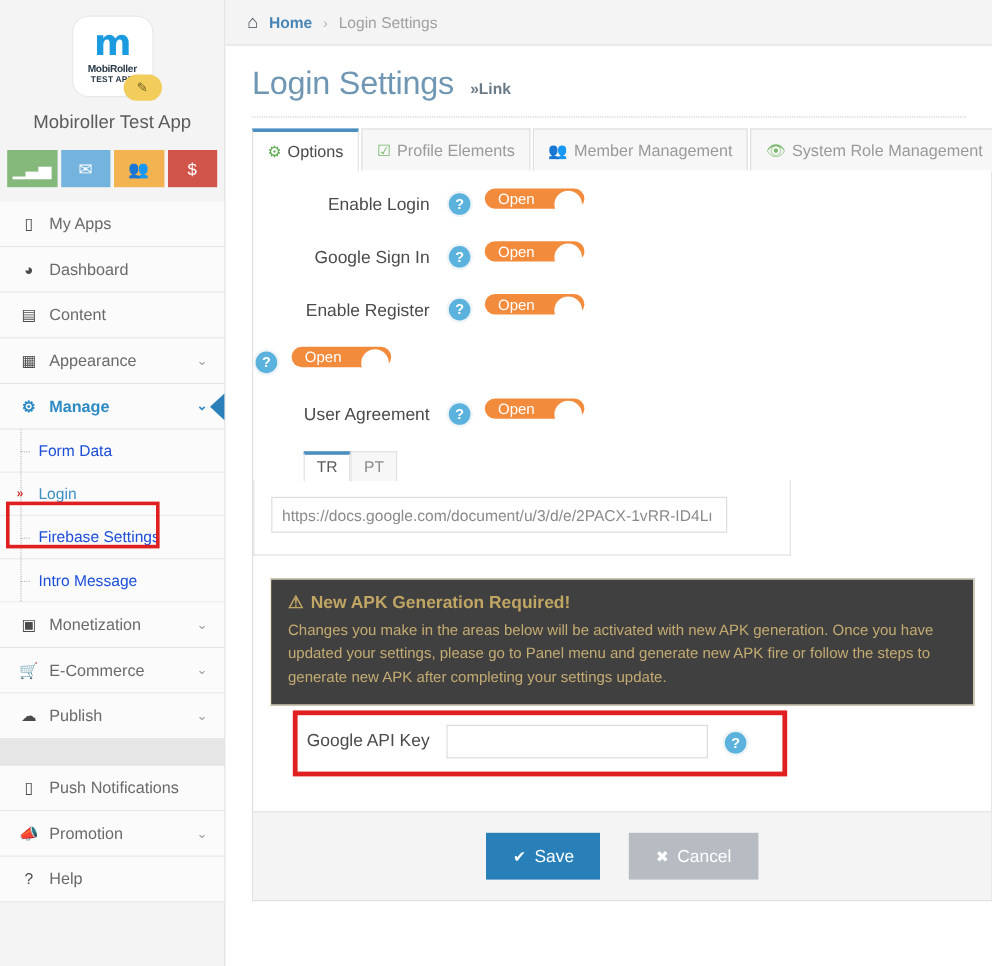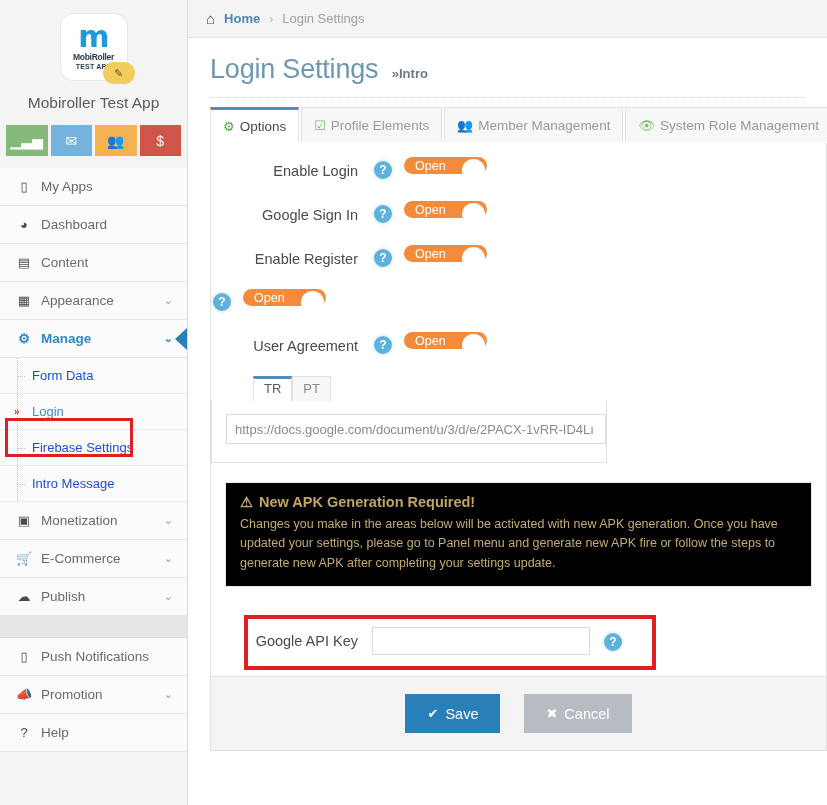--- a/index.html
+++ b/index.html
@@ -201,40 +201,40 @@
     cursor: pointer;
   }
   .ltab.active {
     background: #fff; color: #5a5a5a;
     border-top: 3px solid #4b8fc0; position: relative; z-index: 2;
     padding-top: 2px;
   }
   .lang-panel {
     border: 1px solid #e0e0e0; border-top: none;
     padding: 14px 0 18px 14px; background: #fff; margin-top: -1px;
-    width: 396px;
+    width: 448px;
   }
   .url-input {
     width: 380px; height: 30px; border: 1px solid #dcdcdc;
     background: #fff; font-size: 13px; color: #8a8a8a;
     padding: 0 8px; font-family: "Liberation Sans", sans-serif;
     outline: none;
   }
 
   .warn-box {
-    margin: 8px 14px 0 14px; background: #000000;
+    margin: 8px 14px 0 14px; background: #404040;
     border: 1px solid #f3ead0; padding: 11px 14px 13px 14px;
   }
   .warn-title {
     color: #c0a563; font-size: 14.5px; font-weight: bold; margin-bottom: 5px;
   }
   .warn-title .wicon { margin-right: 6px; }
   .warn-body { color: #c4ab71; font-size: 12.5px; line-height: 1.55; }
 
-  .apikey-zone { position: relative; margin-top: 28px; padding-left: 0; }
+  .apikey-zone { position: relative; margin-top: 4px; padding-left: 0; }
   .apikey-row { display: flex; align-items: center; padding: 12px 0 12px 0; }
   .apikey-label {
     width: 161px; min-width: 161px; text-align: right;
     font-size: 14.5px; color: #4a4a4a; padding-right: 14px;
   }
   .apikey-input {
     width: 218px; height: 28px; border: 1px solid #dcdcdc;
     background: #fff; outline: none; padding: 0 6px; font-size: 13px;
     font-family: "Liberation Sans", sans-serif;
   }
@@ -368,21 +368,21 @@
 
     <div class="breadcrumb">
       <span class="bc-home-icon">⌂</span>
       <span class="bc-link">Home</span>
       <span class="bc-sep">›</span>
       <span class="bc-current">Login Settings</span>
     </div>
 
     <div class="page-head">
       <h1 class="page-title">Login Settings</h1>
-      <span class="page-sub">»Intro</span>
+      <span class="page-sub">»Link</span>
     </div>
     <div class="head-rule"></div>
 
     <div class="tabs">
       <div class="tab active">
         <span class="ticon">⚙</span>
         <span>Options</span>
       </div>
       <div class="tab">
         <span class="ticon">☑</span>

